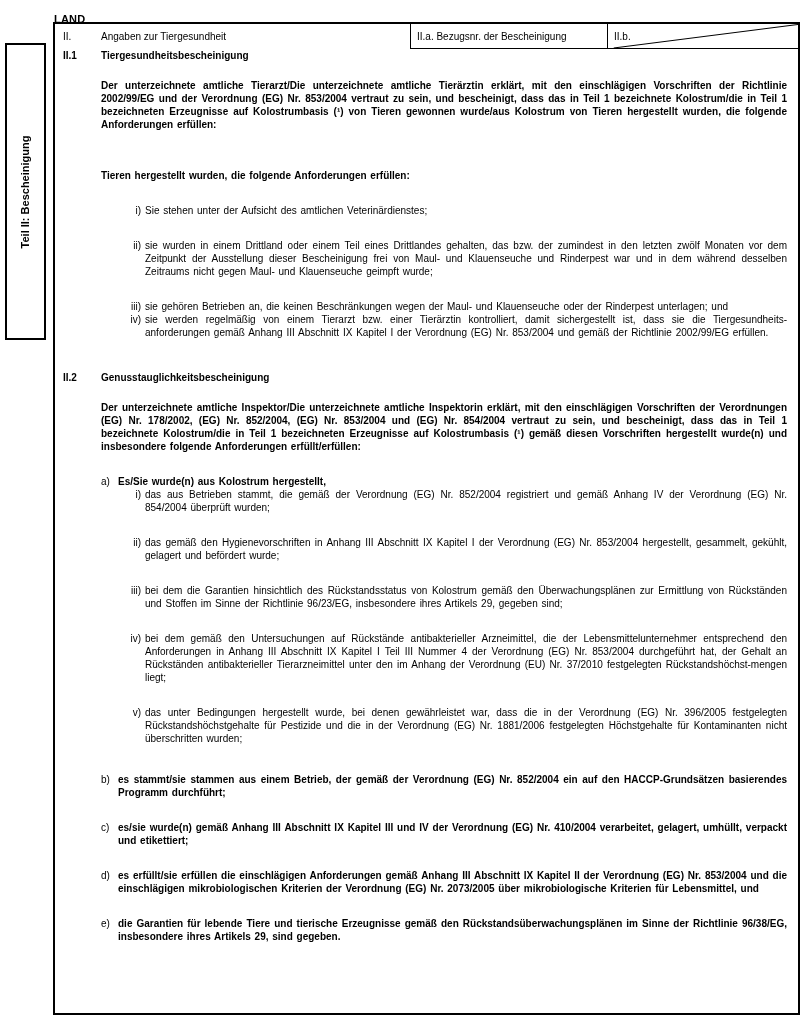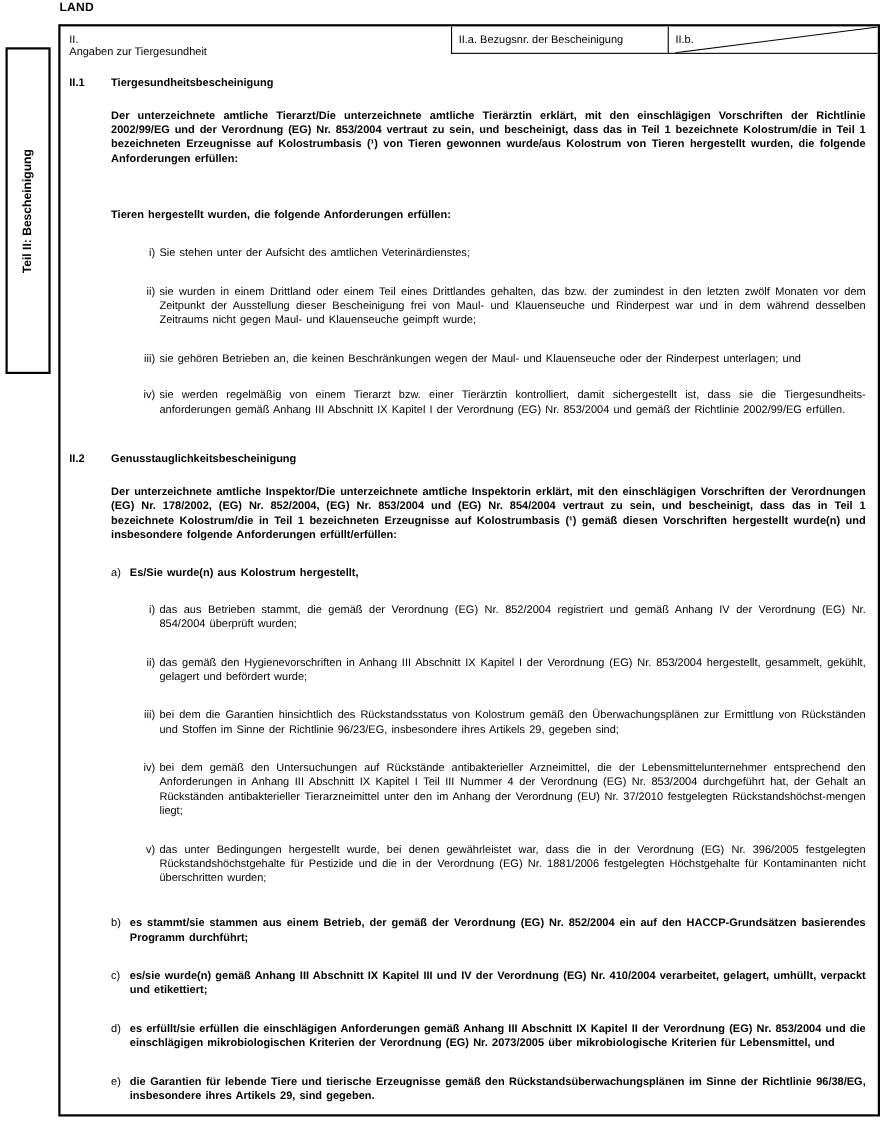--- a/index.html
+++ b/index.html
@@ -5,33 +5,33 @@
   * { box-sizing: border-box; margin: 0; padding: 0; }
   html, body { background: #ffffff; }
   body {
     width: 806px; height: 1023px;
     position: relative;
     font-family: "Liberation Sans", "DejaVu Sans", sans-serif;
     color: #000;
     -webkit-font-smoothing: antialiased;
   }
   .land {
-    position: absolute; left: 54px; top: 1px;
+    position: absolute; left: 54px; top: 13px;
     font-size: 11px; font-weight: bold; letter-spacing: 0.2px;
   }
   .main-box {
     position: absolute; left: 53px; top: 22px;
     width: 747px; height: 993px;
     border: 2px solid #000;
     overflow: hidden;
     background: #fff;
   }
   
   .header-row { display: flex; height: 25px; font-size: 10px; }
-  .hc1 { width: 355px; display: flex; padding: 7px 0 0 8px; flex-direction: column; }
+  .hc1 { width: 355px; display: flex; padding: 7px 0 0 8px; }
   .hc1 .secnum { width: 38px; flex-shrink: 0; }
   .hc2 {
     width: 197px; border-left: 1.5px solid #000; border-bottom: 1.5px solid #000;
     padding: 7px 4px 0 6px; white-space: nowrap;
   }
   .hc3 {
     flex: 1; border-left: 1.5px solid #000; border-bottom: 1.5px solid #000;
     padding: 7px 0 12px 6px; position: relative;
   }
   .hc3 svg { position: absolute; left: 0; top: 0; width: 100%; height: 100%; }
@@ -52,21 +52,21 @@
   .content { padding: 0 11px 0 8px; font-size: 10px; line-height: 13px; }
   .jt { text-align: justify; word-spacing: 1px; }
   .sec-head { display: flex; font-weight: bold; }
   .sec-head .secnum { width: 38px; flex-shrink: 0; }
   .para { margin-left: 38px; font-weight: bold; }
   .item { display: flex; margin-left: 38px; }
   .item .rn { width: 40px; text-align: right; flex-shrink: 0; }
   .item .al { width: 17px; flex-shrink: 0; }
   .item .tx { flex: 1; padding-left: 4px; }
   .item .al + .tx { padding-left: 0; font-weight: bold; }
-  .mt17 { margin-top: 17px; } .mt20 { margin-top: 20px; }
+  .mt17 { margin-top: 17px; } .mt20 { }
   .mt22 { margin-top: 22px; } .mt25 { margin-top: 38px; }
   .mt28 { margin-top: 28px; } .mt32 { margin-top: 32px; }
 </style>
 </head>
 <body>
 
 <div class="land">LAND</div>
 
 <div class="sidebar">
   <span>Teil II: Bescheinigung</span>

